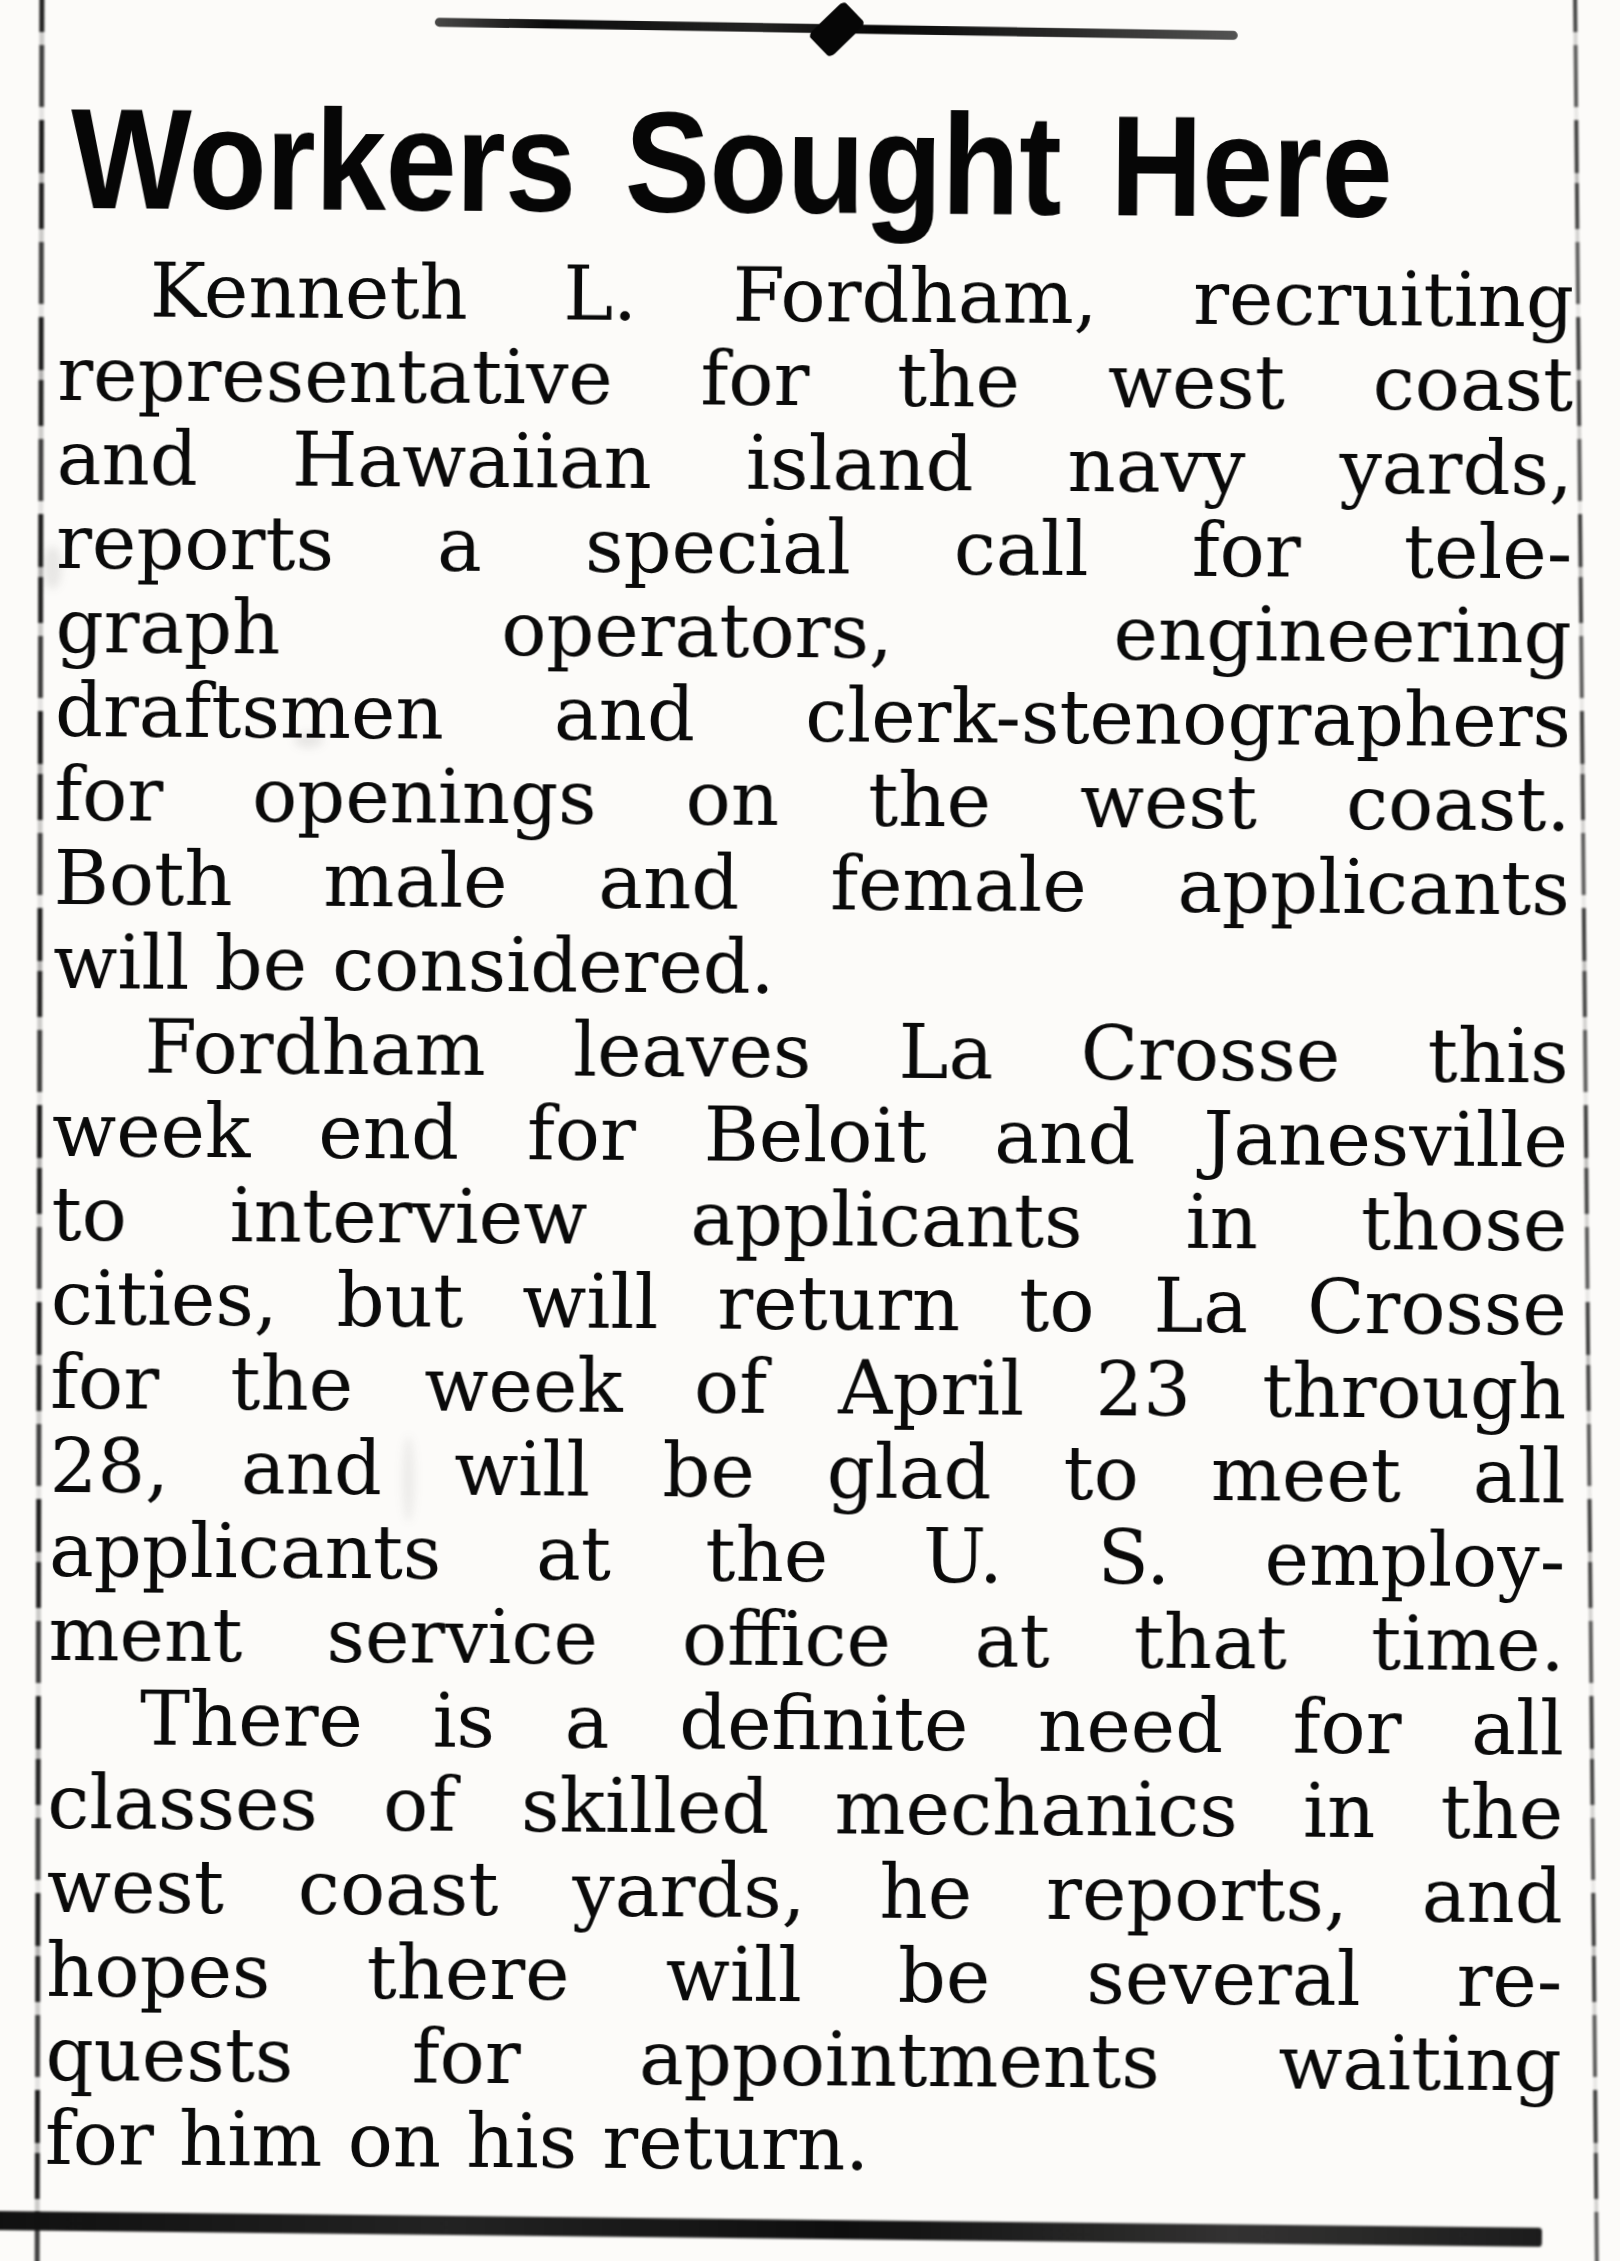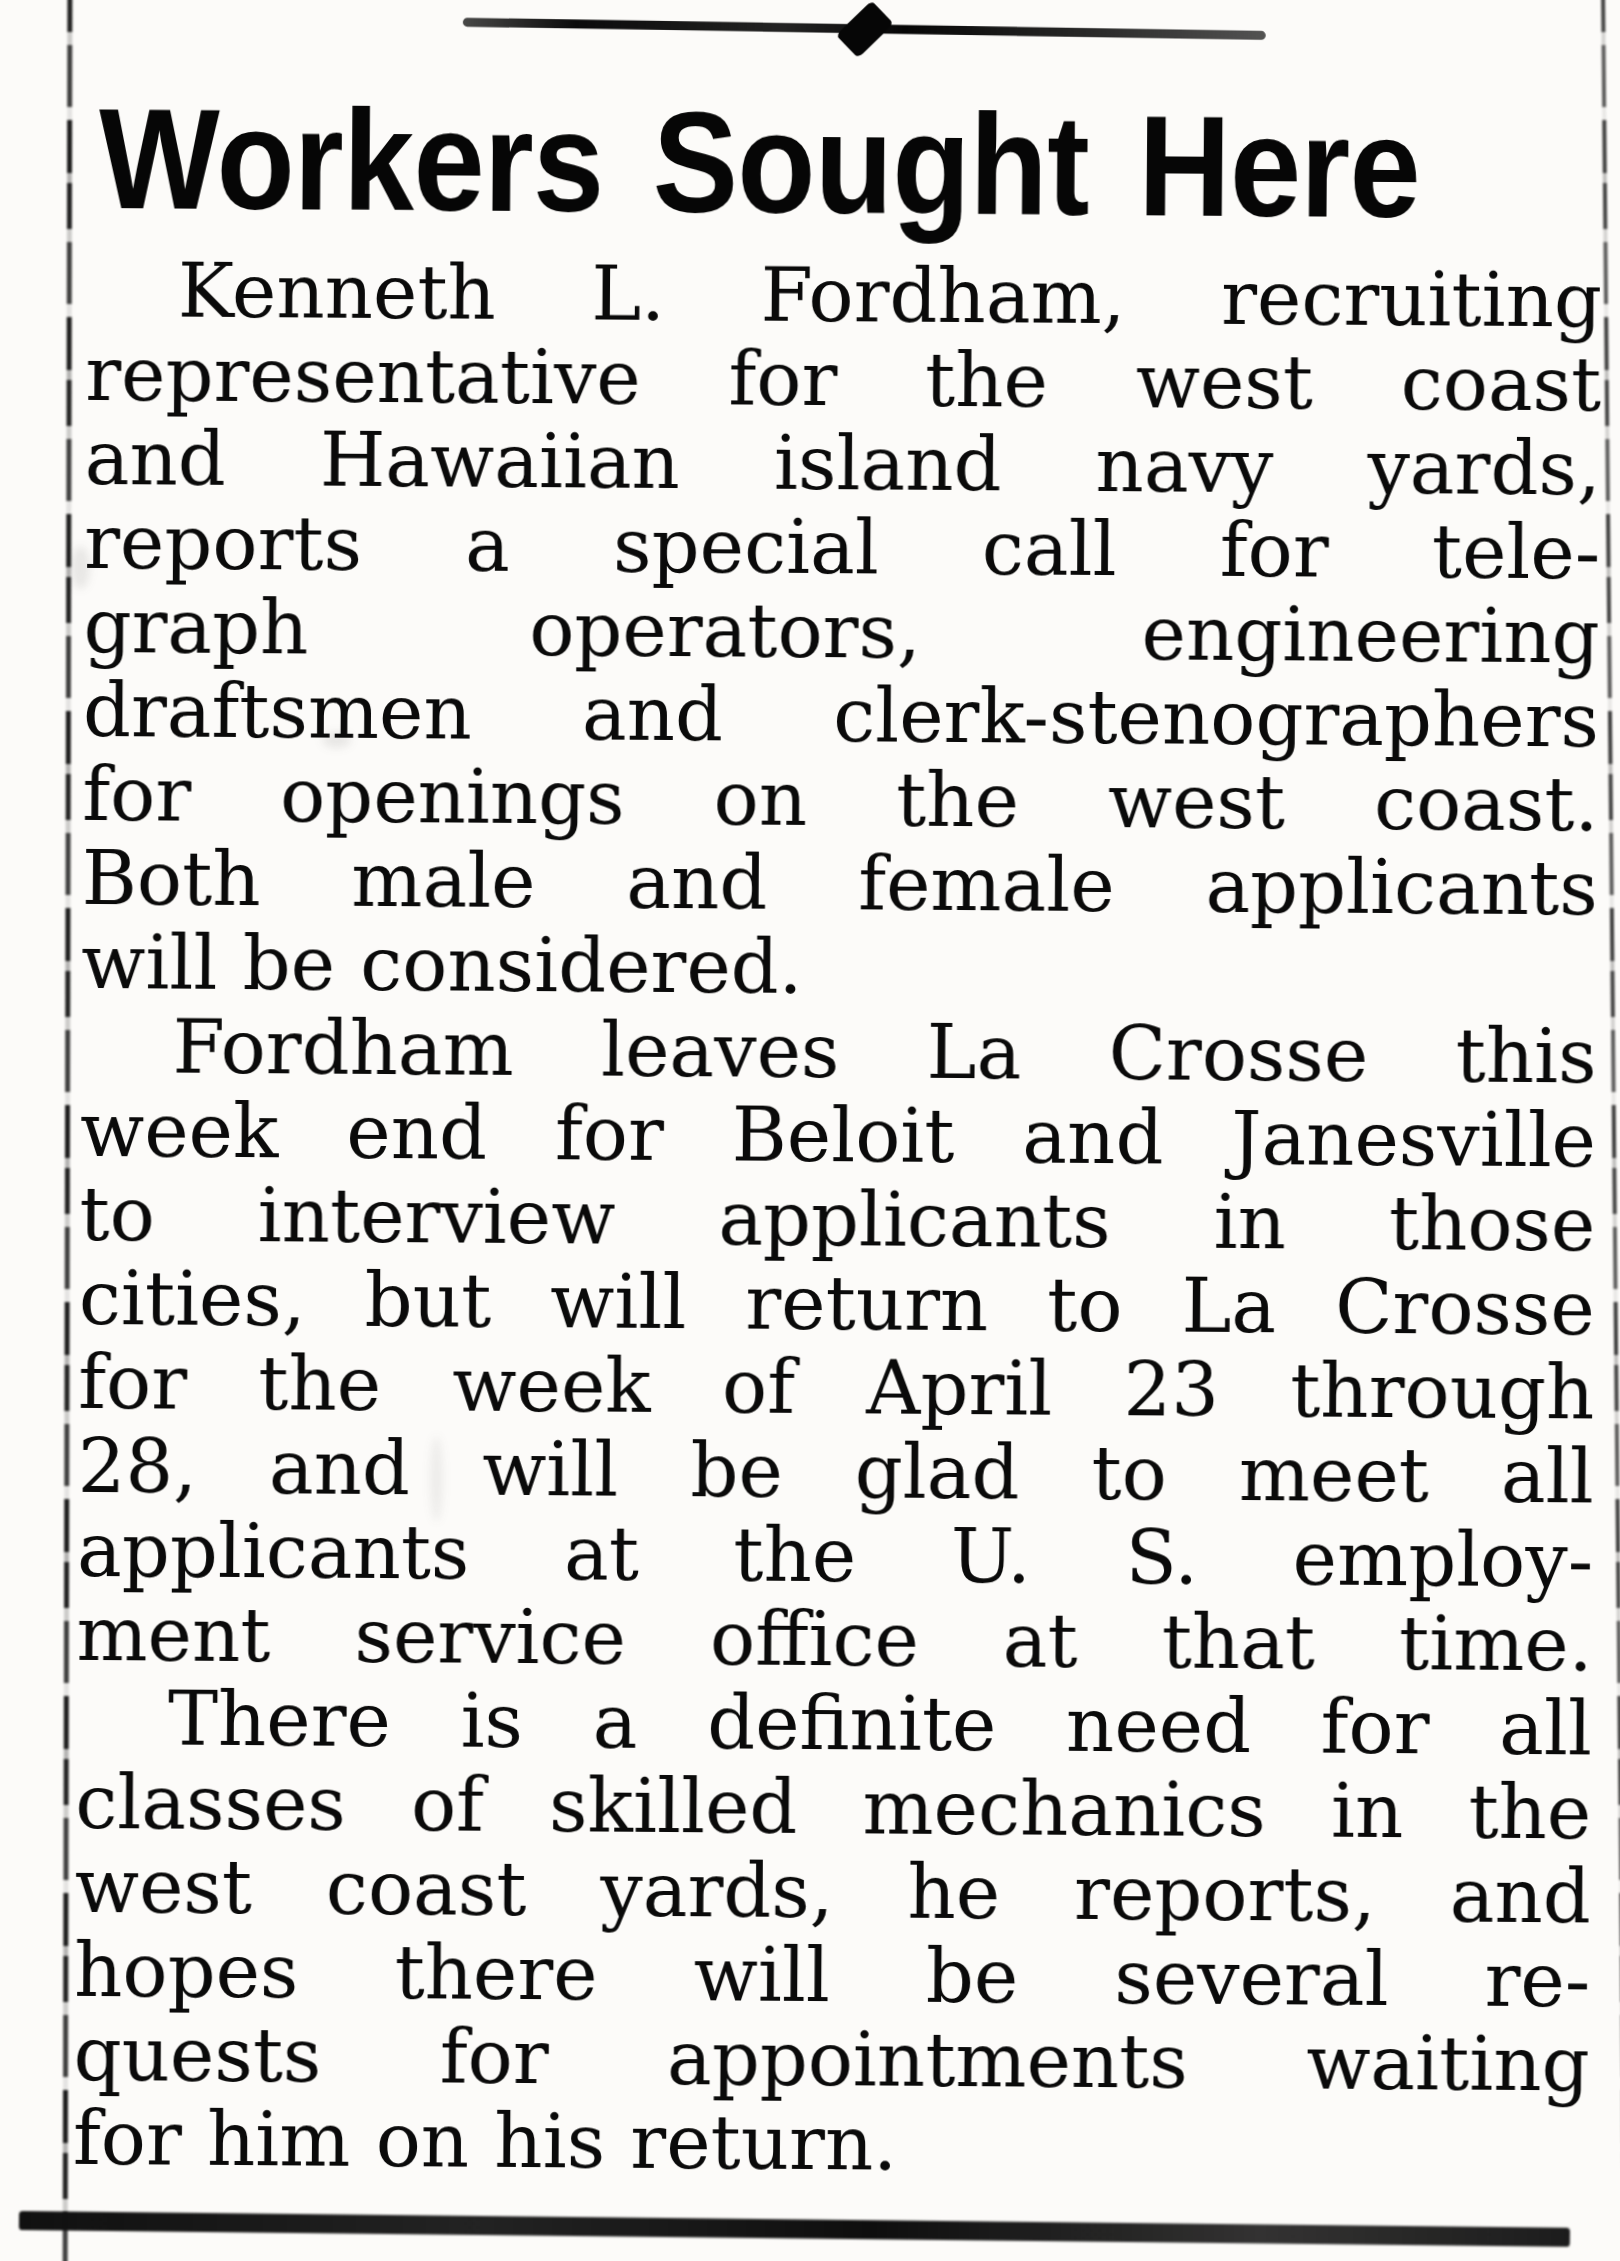--- a/index.html
+++ b/index.html
@@ -6,21 +6,20 @@
   body {
     width:1621px; height:2261px;
     background:#fcfbf9;
     overflow:hidden;
     position:relative;
     font-family:"DejaVu Serif", serif;
   }
   .page {
     position:absolute; inset:0;
     color:#131313;
-    margin-left:28px;
   }
   
   .col-rule {
     position:absolute; top:-14.4px; height:2297px; width:5px;
     background:repeating-linear-gradient(180deg,
       rgba(18,18,18,.92) 0 46px, rgba(18,18,18,.20) 46px 59px,
       rgba(18,18,18,.80) 59px 121px, rgba(18,18,18,.10) 121px 134px,
       rgba(18,18,18,.95) 134px 187px, rgba(18,18,18,.30) 187px 197px);
     filter:blur(0.8px);
   }

